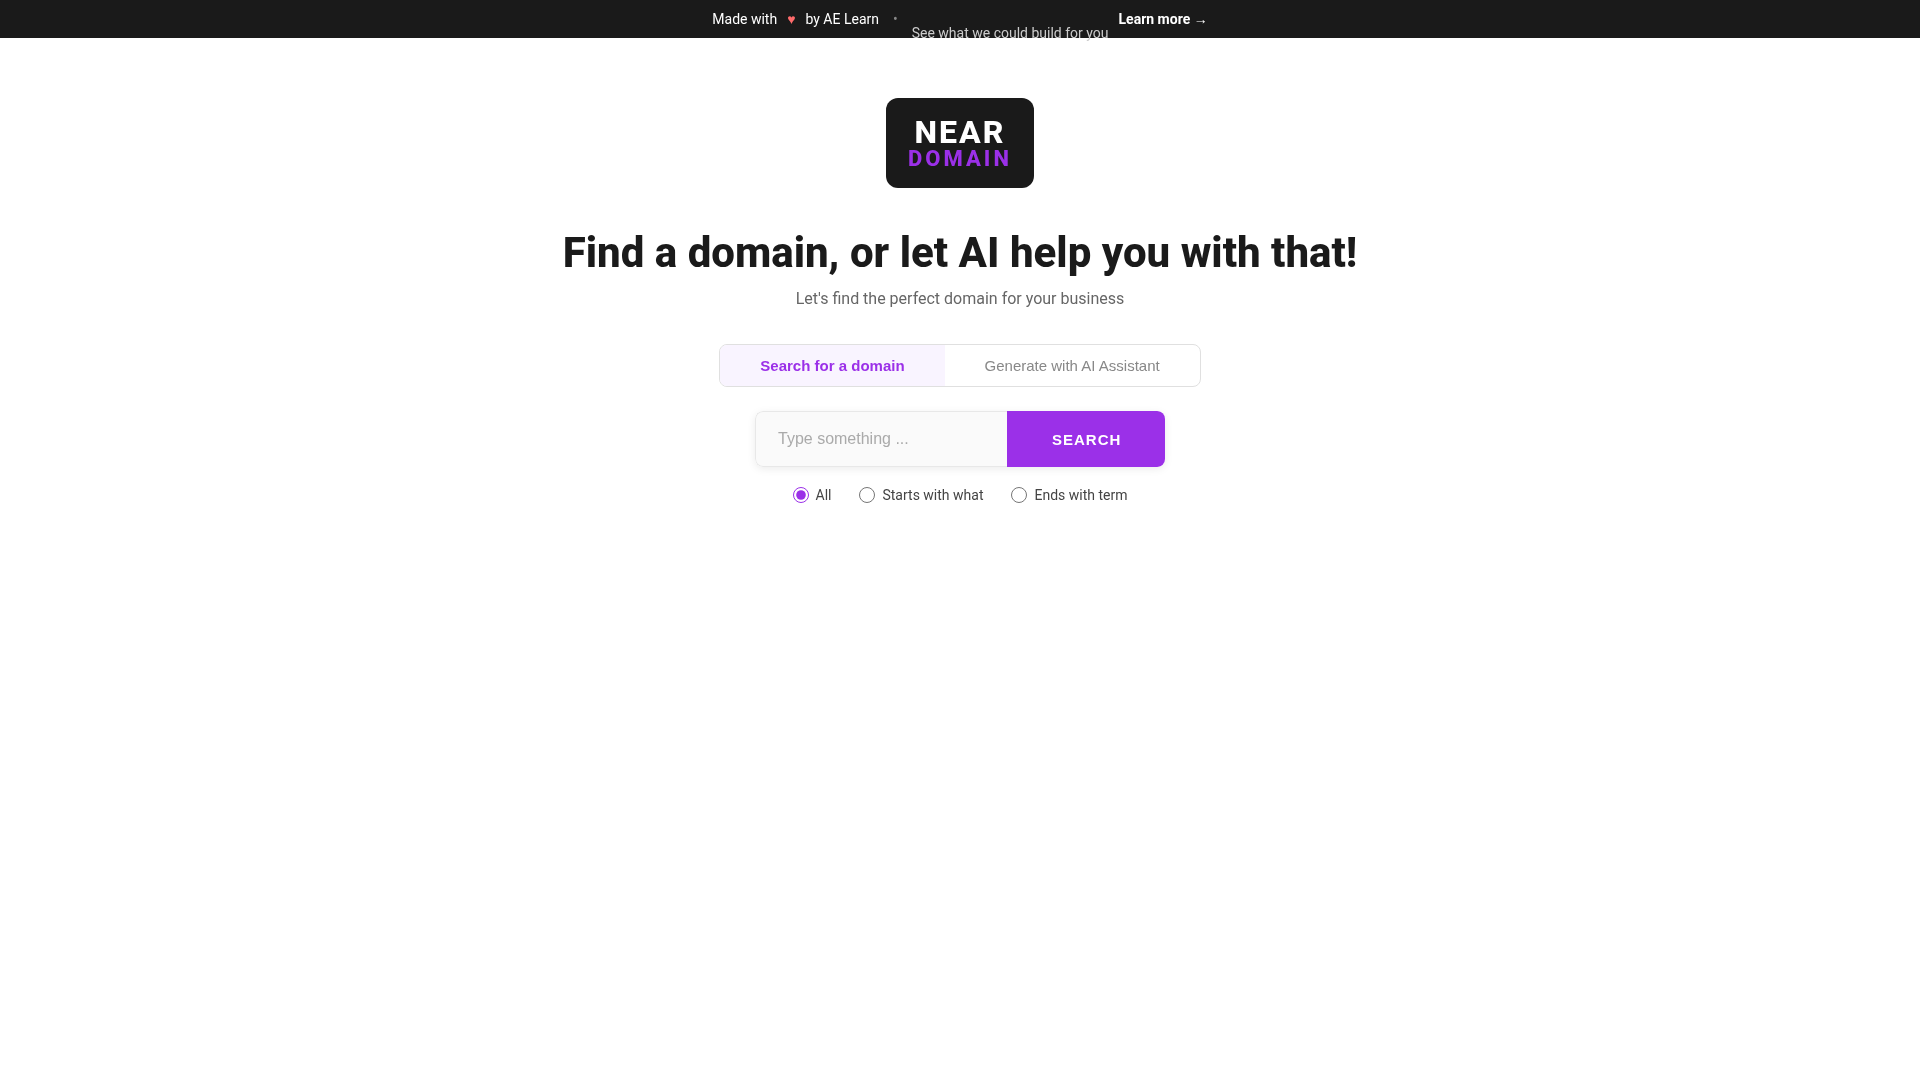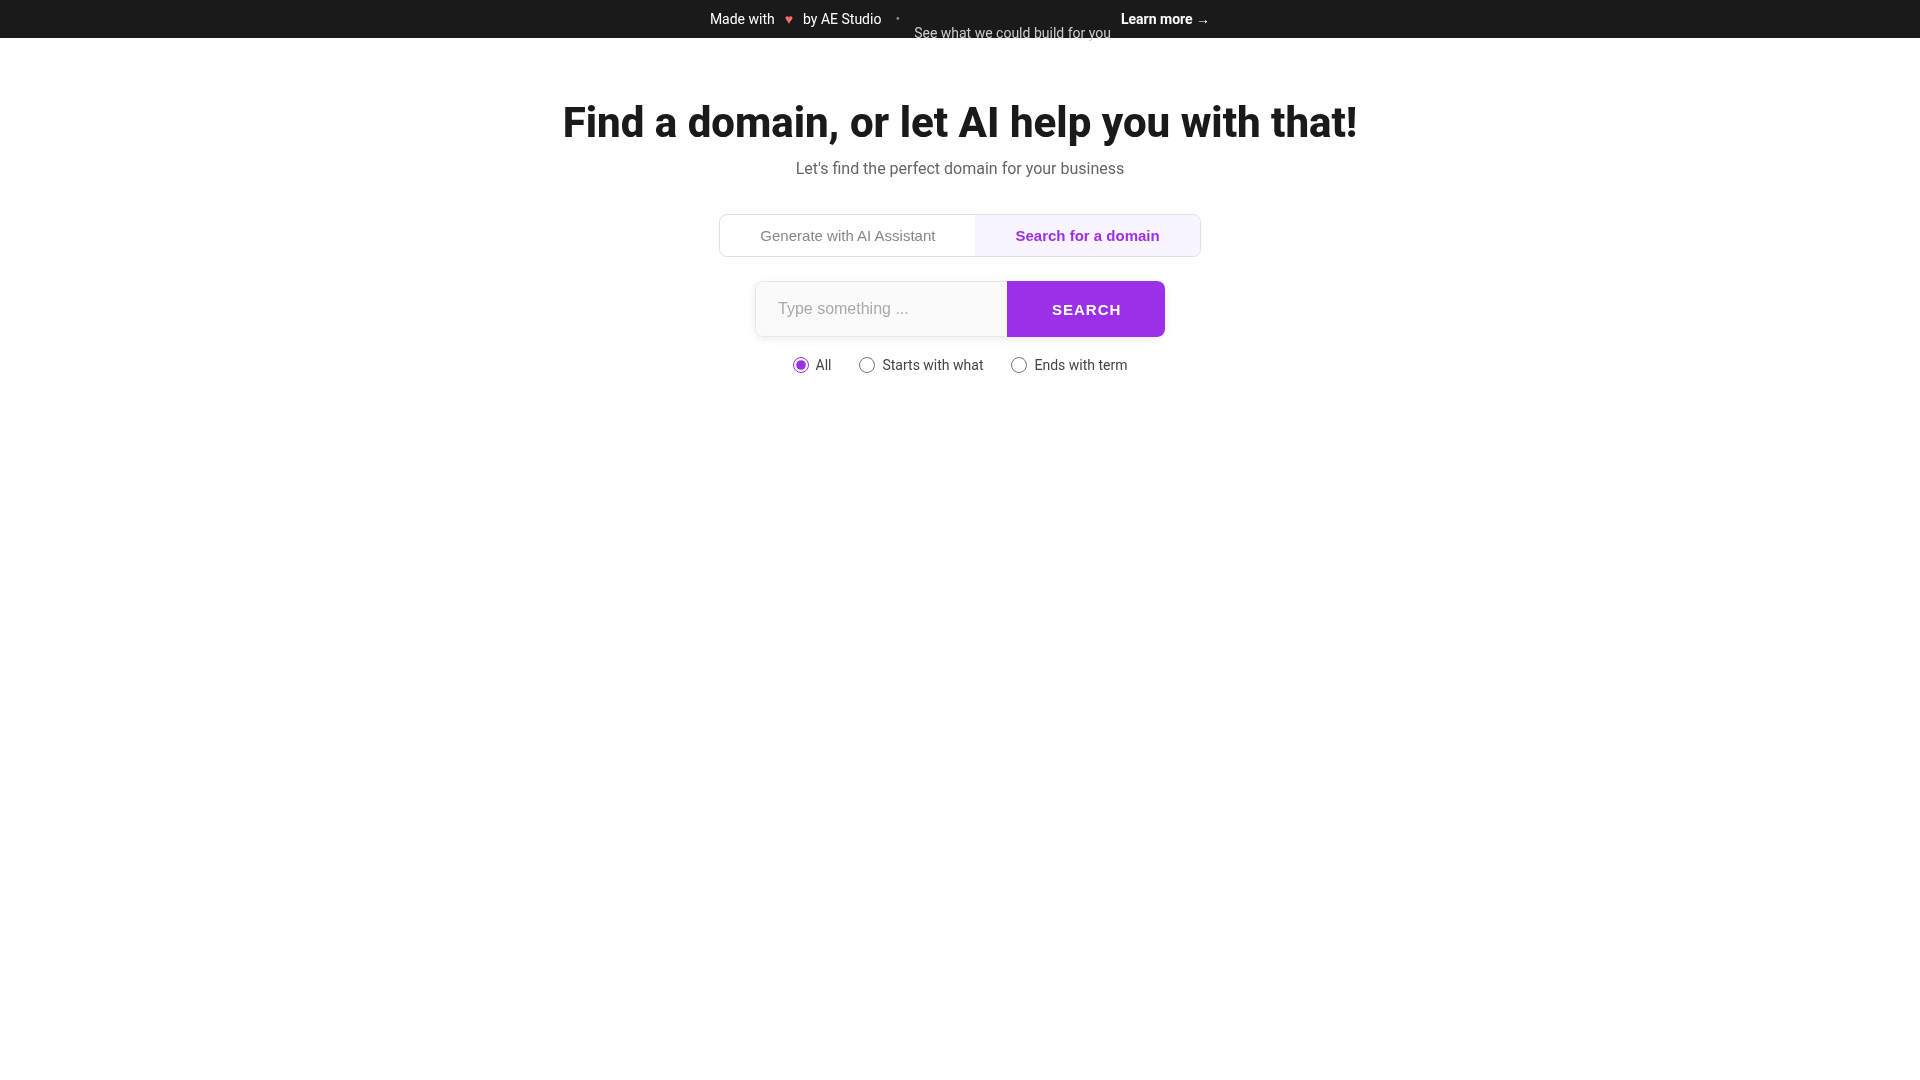--- a/index.html
+++ b/index.html
@@ -191,35 +191,41 @@
       height: 16px;
       cursor: pointer;
     }
   </style>
 </head>
 <body>
 
 <div class="top-banner">
   <span>Made with</span>
   <span class="heart">♥</span>
-  <span>by AE Studio</span>
+  <span>by AE Learn</span>
   <span class="dot">•</span>
   <span class="see-what">See what we could build for you</span>
   <a class="learn-more">Learn more →</a>
 </div>
 
 <div class="main-content">
 
+  <div class="logo-container">
+    <div class="logo-box">
+      <span class="logo-near">NEAR</span>
+      <span class="logo-domain">DOMAIN</span>
+    </div>
+  </div>
 
   <h1 class="headline">Find a domain, or let AI help you with that!</h1>
   <p class="subheadline">Let's find the perfect domain for your business</p>
 
   <div class="tab-switcher">
+    <button class="tab-btn active">Search for a domain</button>
     <button class="tab-btn">Generate with AI Assistant</button>
-    <button class="tab-btn active">Search for a domain</button>
   </div>
 
   <div class="search-container">
     <input class="search-input" type="text" placeholder="Type something ..." style="">
     <button class="search-btn">SEARCH</button>
   </div>
 
   <div class="radio-group">
     <label class="radio-option">
       <input type="radio" name="search-filter" checked="" style="">

